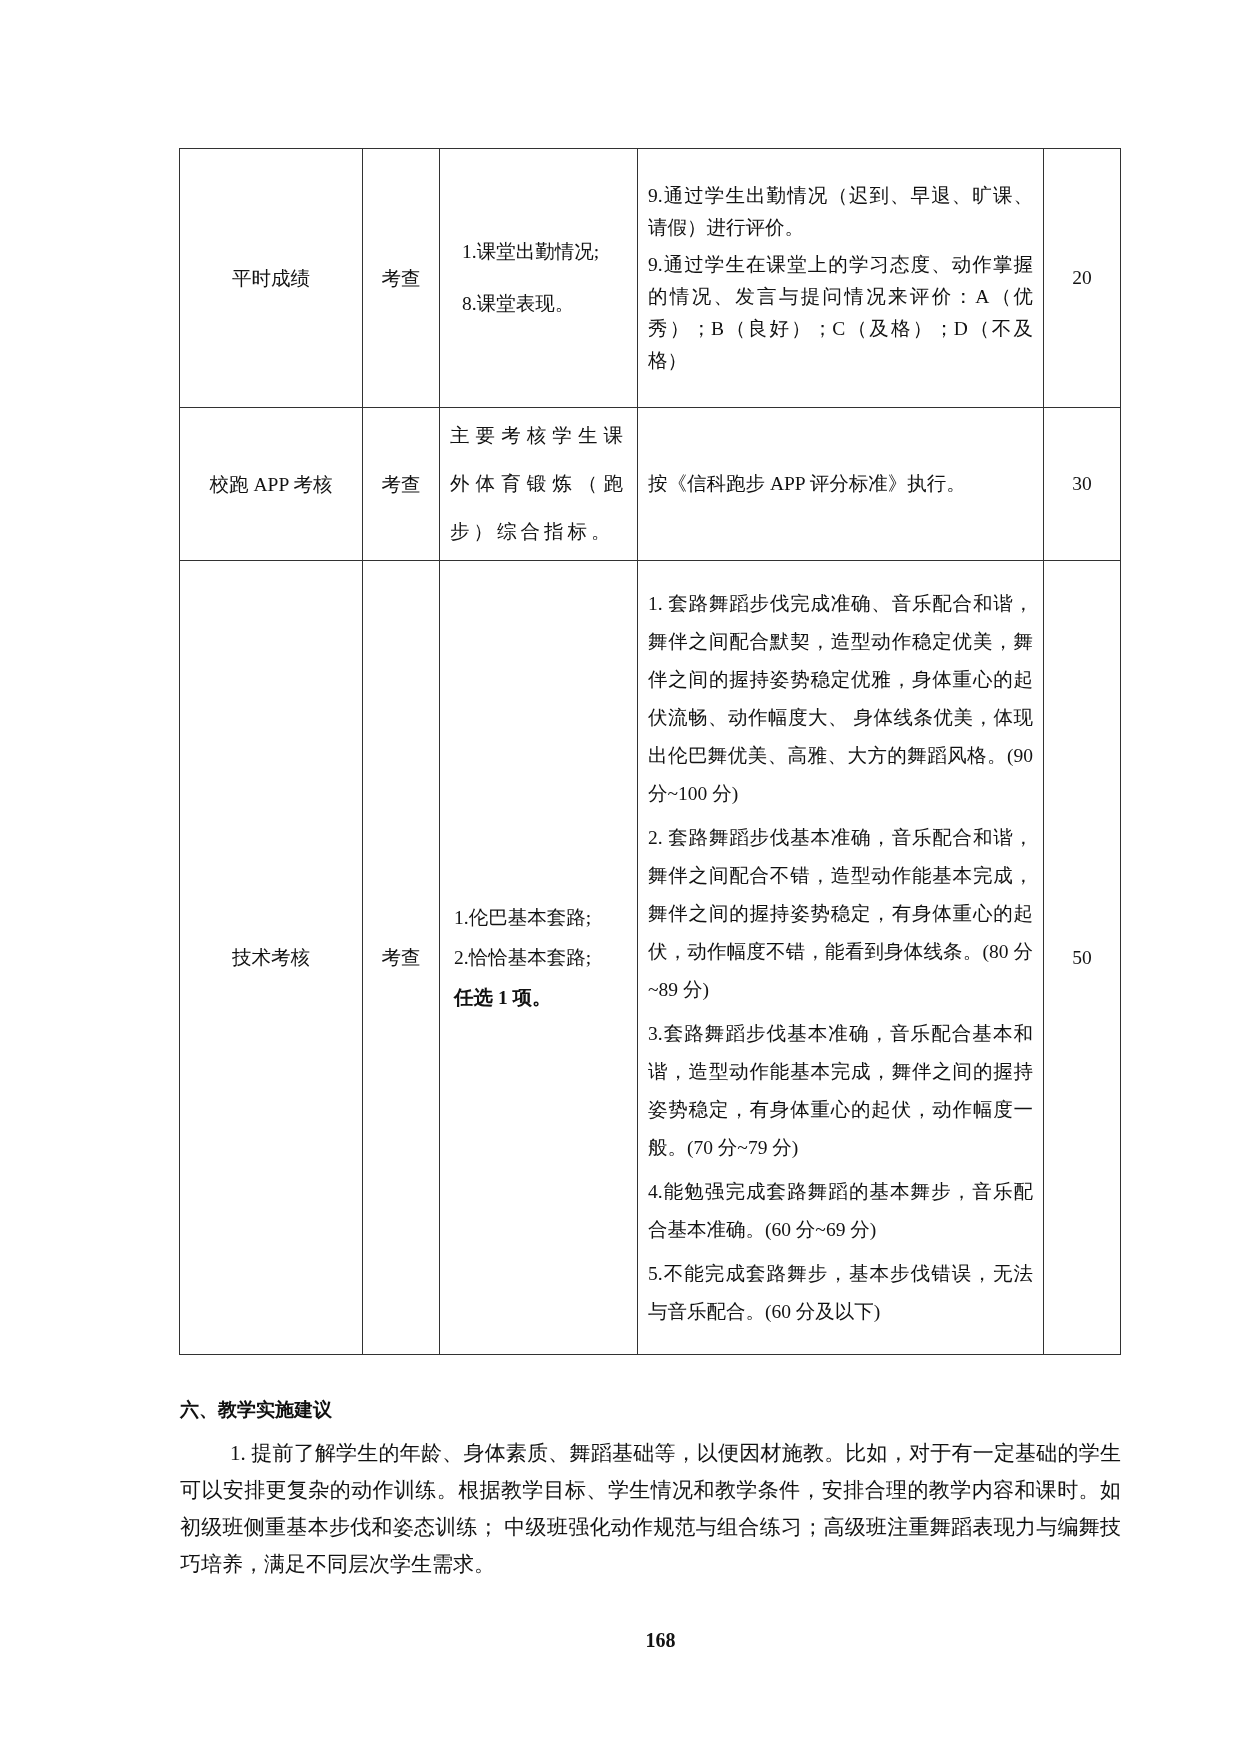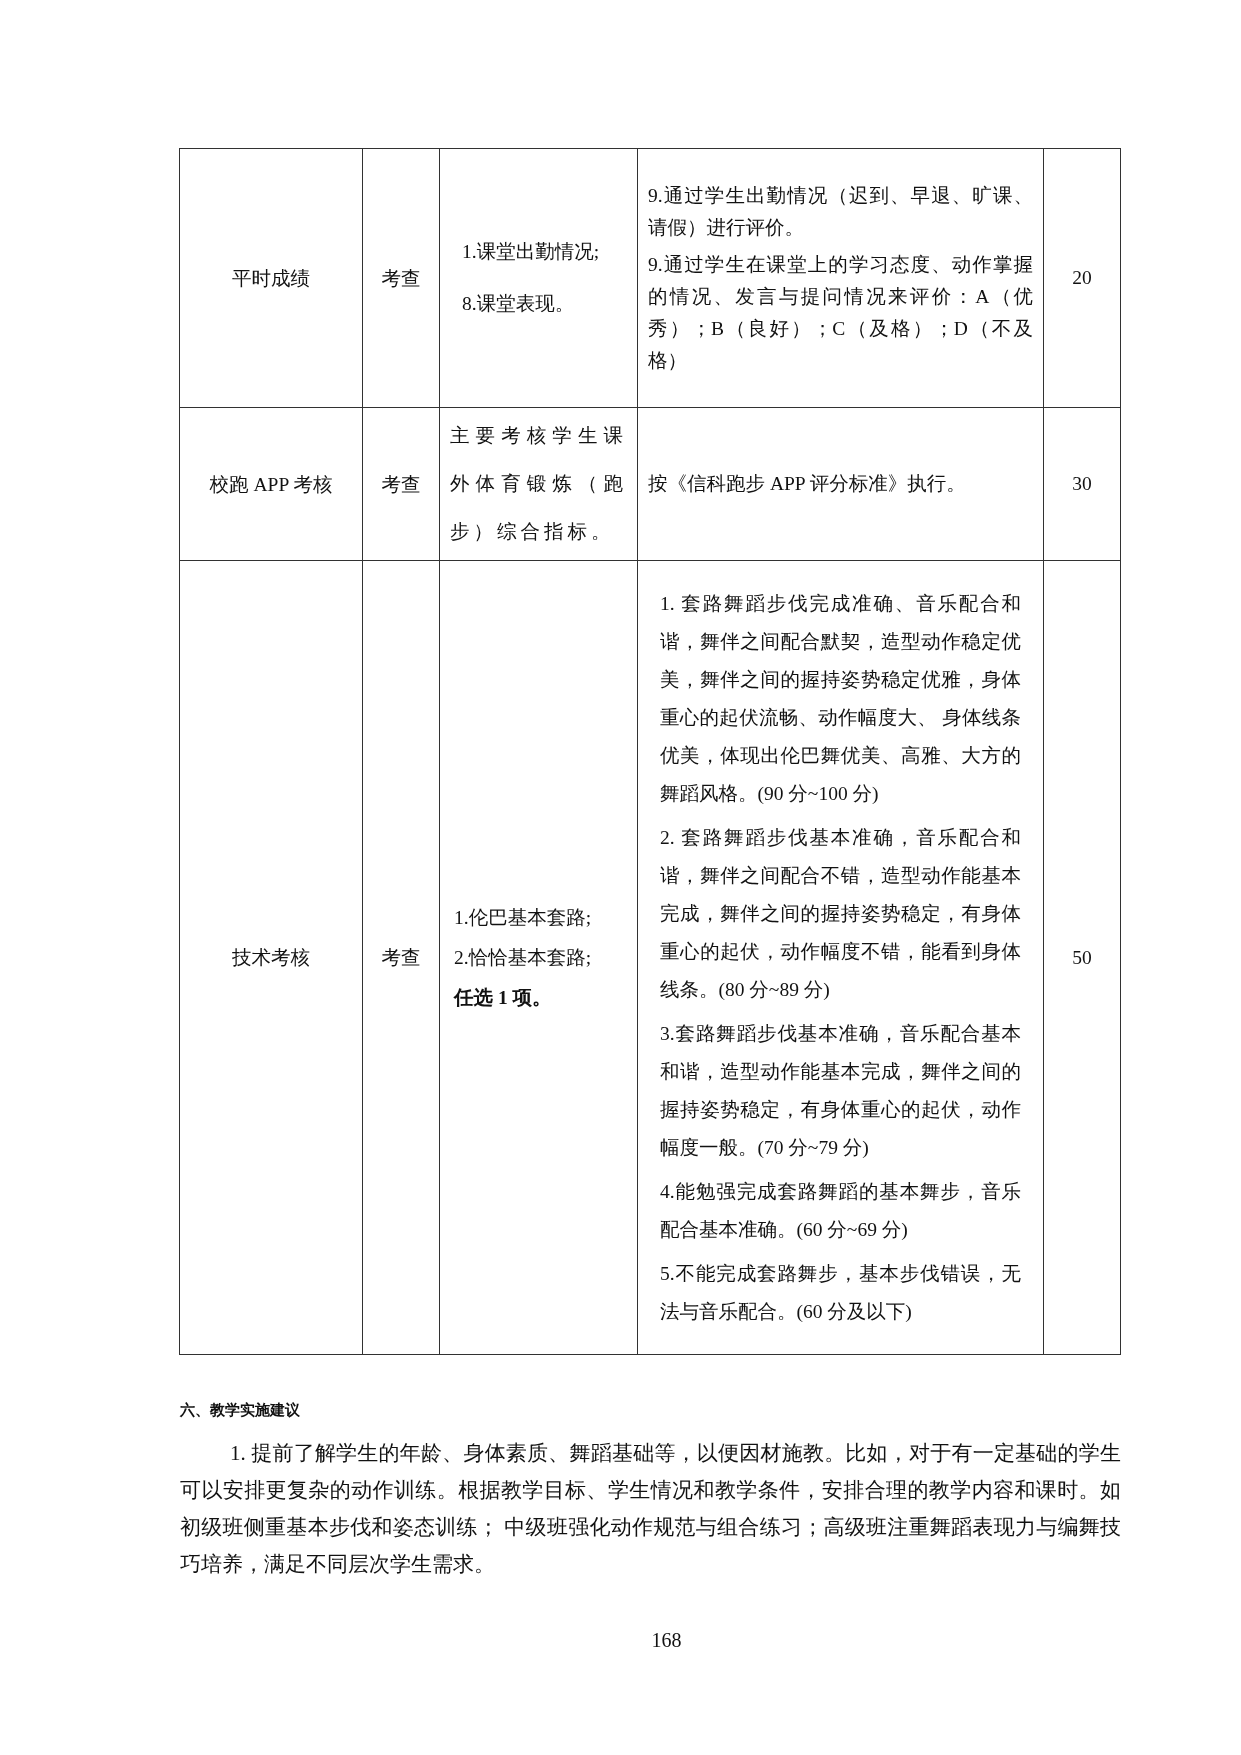--- a/index.html
+++ b/index.html
@@ -28,36 +28,36 @@
   tr.r1{height:259px;}
   tr.r2{height:125px;}
   tr.r3{height:794px;}
   tr.r4{height:62px;}
   tr.r1 td.c-content p{margin:12px;line-height:40px;}
   tr.r1 td.c-criteria p{line-height:32px;margin:5px 0;}
   tr.r2 td.c-content p{margin:0;line-height:48px;letter-spacing:4px;text-align:justify;}
   tr.r2 td.c-criteria p{line-height:32px;margin:0;}
   tr.r3 td.c-content p{margin:4px;line-height:36px;}
   tr.r3 td.c-content p.bold{font-weight:bold;}
-  tr.r3 td.c-criteria p{line-height:38px;margin:6px 12px;}
+  tr.r3 td.c-criteria p{line-height:38px;margin:6px 0;}
   tr.r4 td{text-align:center;}
 
   .section-heading{
     position:absolute;left:180px;top:1397px;margin:0;
     font-family:"Liberation Sans","DejaVu Sans",sans-serif;
-    font-size:15px;font-weight:bold;color:#101010;line-height:26px;text-align:right;
+    font-size:19px;font-weight:bold;color:#101010;line-height:26px;text-align:right;
   }
   .body-paragraph{
     position:absolute;left:180px;top:1435px;width:941px;margin:0;
     font-size:21px;line-height:37px;text-align:justify;text-indent:50px;
     color:#121212;
   }
   .page-number{
-    position:absolute;left:196px;top:1629px;width:941px;margin:0;
-    text-align:center;font-size:20px;color:#121212;
+    position:absolute;left:190px;top:1629px;width:941px;margin:0;
+    text-align:center;font-size:20px;color:#121212;font-weight:bold;
   }
 </style>
 </head>
 <body>
 
 <div class="page">
 
   <table class="assess">
     <colgroup>
       <col style="width:183px">

